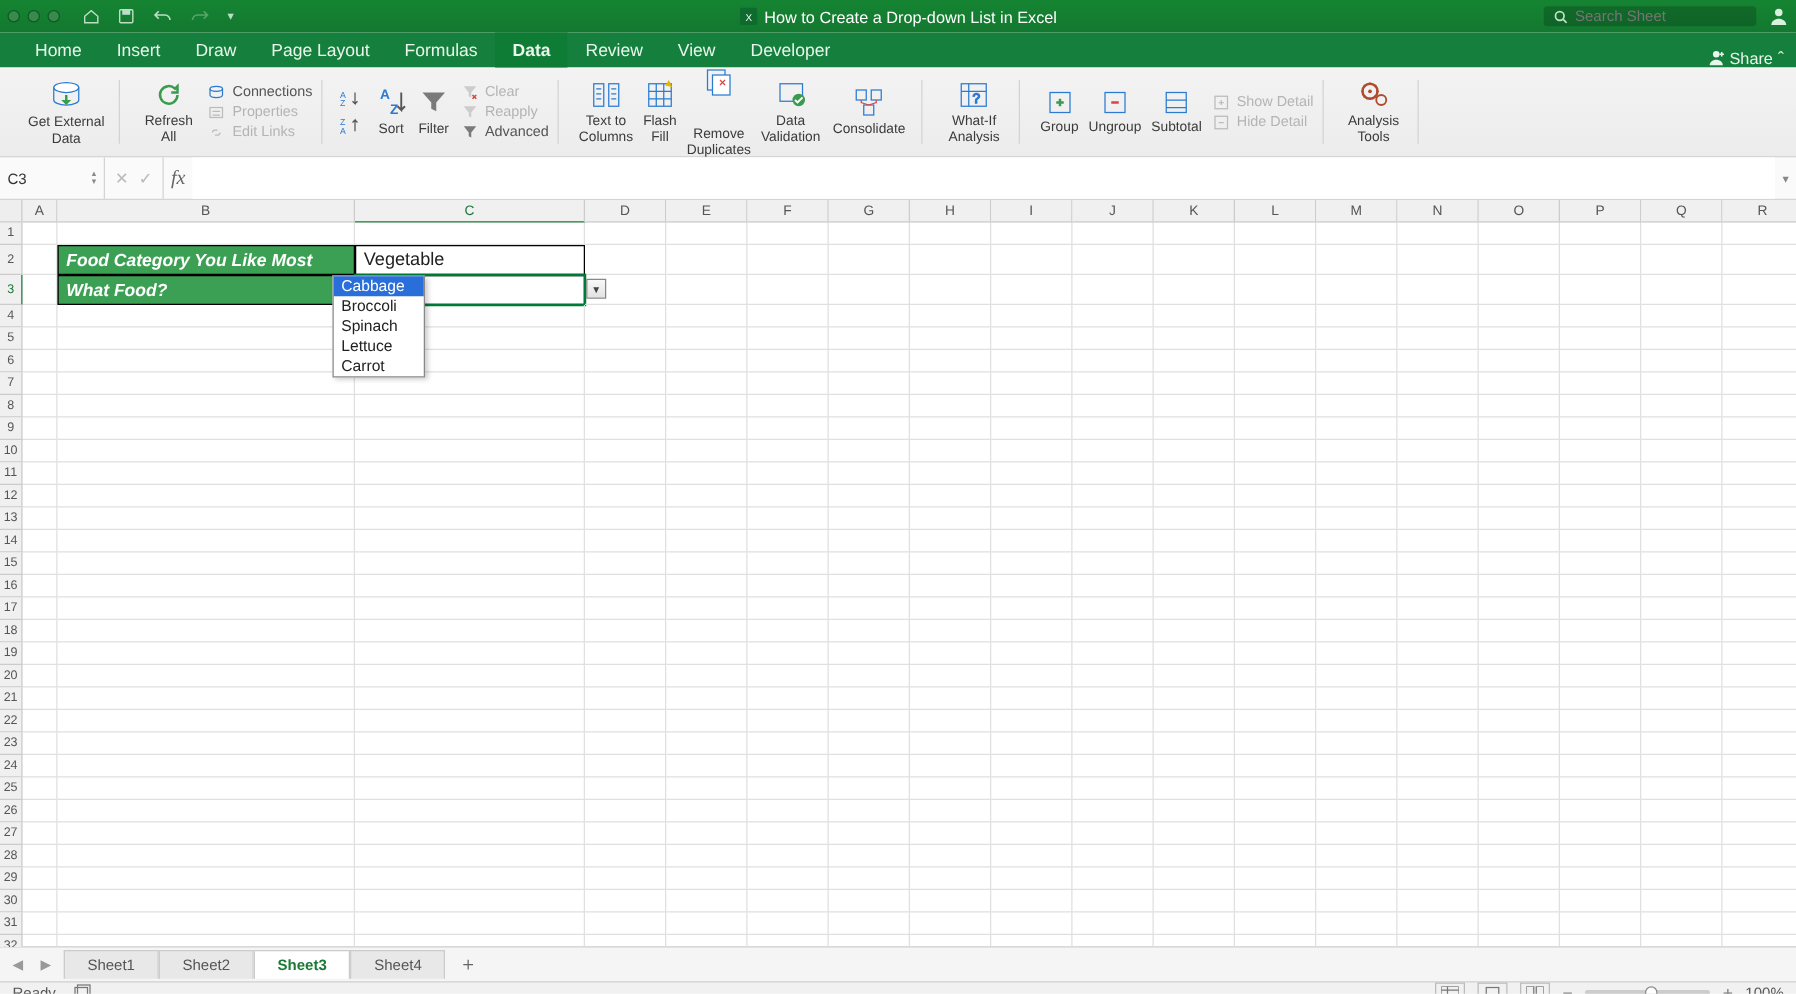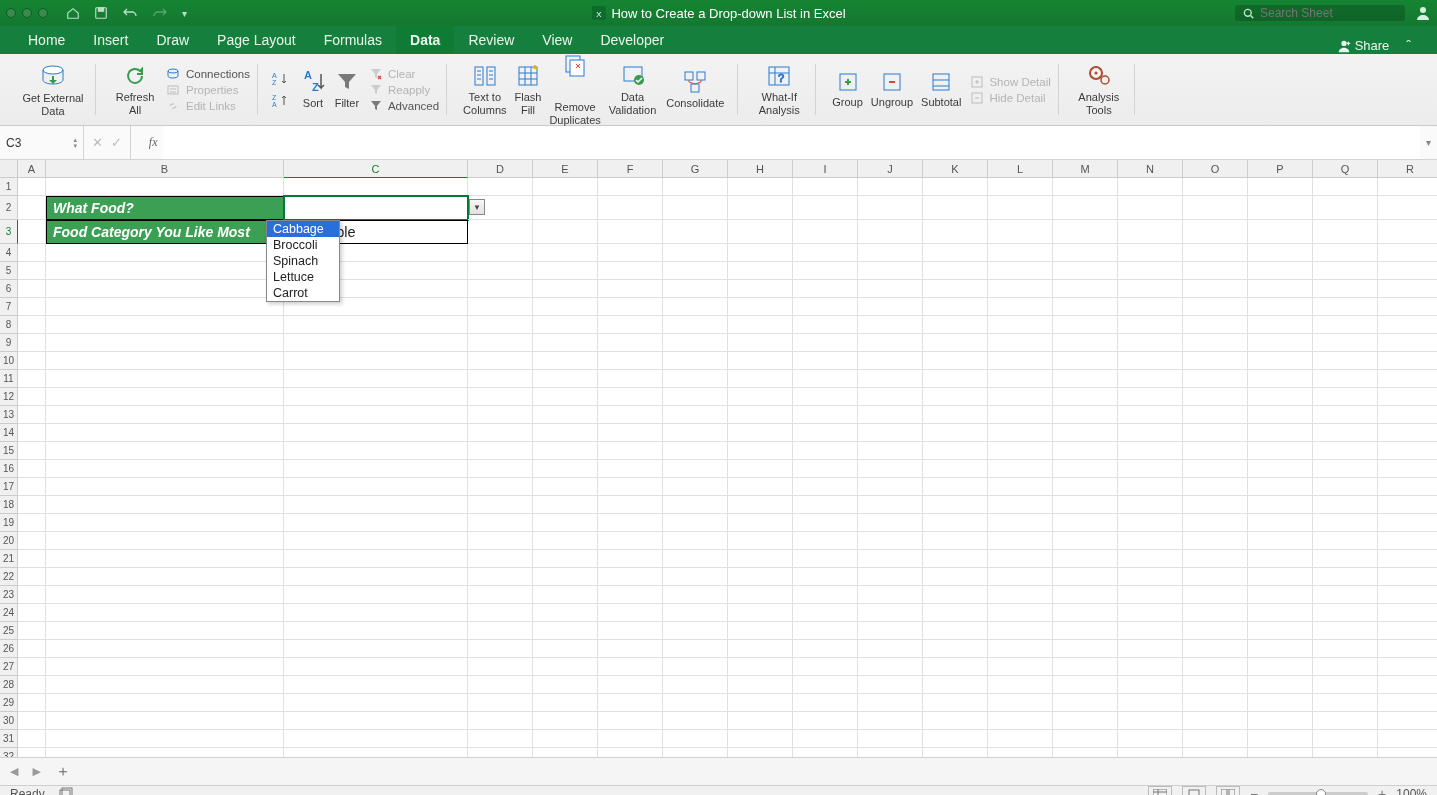--- a/index.html
+++ b/index.html
@@ -13,41 +13,41 @@
   .qat svg, .qat span.glyph { opacity: .85; }
   .titlecenter { position: absolute; left: 50%; transform: translateX(-50%); display: flex; align-items: center; gap: 6px; font-size: 13px; color: #fff; }
   .search-sheet { margin-left: auto; display: flex; align-items: center; gap: 6px; background: rgba(0,0,0,.18); border-radius: 3px; padding: 1px 8px; color: #bfe3c6; font-size: 12px; width: 170px; }
   .search-sheet input { background: transparent; border: none; outline: none; color: #d9f0de; font-size: 12px; width: 100%; }
   .userbtn { margin-left: 10px; color: #d9f0de; }
 
   
   .ribbon-tabs { height: 28px; background: #15803d; display: flex; align-items: flex-end; color: #e9f6ec; padding-left: 14px; gap: 0; }
   .rtab { padding: 6px 14px; font-size: 14px; cursor: pointer; }
   .rtab.active { background: #0f7c36; font-weight: 600; }
-  .ribbon-right { margin-left: auto; display: flex; align-items: flex-start; padding-right: 26px; gap: 17px; font-size: 13px; }
+  .ribbon-right { margin-left: auto; display: flex; align-items: center; padding-right: 10px; gap: 4px; font-size: 13px; }
   .ribbon-right .collapse { font-size: 14px; }
 
   
   .ribbon { height: 72px; background: linear-gradient(#f3f3f3,#ececec); border-bottom: 1px solid #c9c9c9; display: flex; align-items: center; padding: 4px 10px; gap: 4px; }
   .group { display: flex; align-items: center; height: 100%; padding: 0 8px; position: relative; }
   .group::after { content: ""; position: absolute; right: 0; top: 6px; bottom: 6px; width: 1px; background: #d3d3d3; }
   .bigbtn { display: flex; flex-direction: column; align-items: center; justify-content: center; width: 70px; font-size: 11px; color: #3b3b3b; gap: 2px; cursor: pointer; text-align:center; line-height:1.15;}
   .smallstack { display: flex; flex-direction: column; gap: 4px; justify-content: center; }
   .smallbtn { display: flex; align-items: center; gap: 6px; font-size: 11.5px; color: #555; cursor: pointer; white-space: nowrap; }
   .smallbtn.disabled { color: #b4b4b4; }
   .ico { display:inline-flex; align-items:center; justify-content:center; }
   .medbtn { display:flex; flex-direction:column; align-items:center; font-size:11px; color:#3b3b3b; gap:2px; cursor:pointer; padding:0 4px; text-align:center; line-height:1.15;}
   svg { display:block; }
 
   
   .fxbar { height: 34px; border-bottom: 1px solid #d4d4d4; display: flex; align-items: center; background: #fafafa; }
   .namebox { width: 84px; height: 100%; border-right: 1px solid #d4d4d4; display: flex; align-items: center; padding: 0 6px; font-size: 12px; color: #333; justify-content:space-between;}
   .namebox .spin { display:flex; flex-direction:column; font-size:7px; line-height:6px; color:#888;}
   .fxbtns { display: flex; align-items: center; gap: 8px; padding: 0 8px; color: #bbb; border-right: 1px solid #d4d4d4; height:100%;}
-  .fxlabel { font-style: italic; font-size: 12px; font-family: "Times New Roman", serif; color: #666; padding: 0 6px; margin-left: 12px; }
+  .fxlabel { font-style: italic; font-size: 16px; font-family: "Times New Roman", serif; color: #666; padding: 0 6px; }
   .fxinput { flex: 1; border: none; outline: none; height: 100%; padding: 0 4px; font-size: 12px; }
   .fxexpand { padding: 0 6px; color: #888; font-size: 10px;}
 
   
   .grid-area { position: relative; height: calc(795px - 26px - 28px - 72px - 22px - 28px - 22px); overflow: hidden; }
   .corner { position: absolute; top: 0; left: 0; width: 18px; height: 18px; background: #eee; border-right: 1px solid #ccc; border-bottom: 1px solid #ccc; z-index:3;}
   .colheads { position: absolute; top: 0; left: 18px; right: 0; height: 18px; display: flex; z-index:2; }
   .ch { border-right: 1px solid #ccc; border-bottom: 1px solid #ccc; background: #f0f0f0; font-size: 11px; color: #555; display: flex; align-items: center; justify-content: center; flex:0 0 auto;}
   .ch.sel { color:#1a7a35; border-bottom-color:#1a7a35;}
   .rowheads { position: absolute; top: 18px; left: 0; width: 18px; bottom: 0; z-index:2;}
@@ -480,44 +480,44 @@
         <div class="cell wDef"></div>
         <div class="cell wDef"></div>
         <div class="cell wDef"></div>
         <div class="cell wDef"></div>
         <div class="cell wDef"></div>
         <div class="cell wDef"></div>
         <div class="cell wDef"></div>
       </div>
       <div class="crow h24">
         <div class="cell wA"></div>
+        <div class="cell wB labelcell">Food Category You Like Most</div>
+        <div class="cell wC valcell">Vegetable</div>
+        <div class="cell wDef"></div>
+        <div class="cell wDef"></div>
+        <div class="cell wDef"></div>
+        <div class="cell wDef"></div>
+        <div class="cell wDef"></div>
+        <div class="cell wDef"></div>
+        <div class="cell wDef"></div>
+        <div class="cell wDef"></div>
+        <div class="cell wDef"></div>
+        <div class="cell wDef"></div>
+        <div class="cell wDef"></div>
+        <div class="cell wDef"></div>
+        <div class="cell wDef"></div>
+        <div class="cell wDef"></div>
+        <div class="cell wDef"></div>
+      </div>
+      <div class="crow h24">
+        <div class="cell wA"></div>
         <div class="cell wB labelcell">What Food?</div>
         <div class="cell wC valcell selcell">
           <div class="dropdown-handle">▼</div>
         </div>
-        <div class="cell wDef"></div>
-        <div class="cell wDef"></div>
-        <div class="cell wDef"></div>
-        <div class="cell wDef"></div>
-        <div class="cell wDef"></div>
-        <div class="cell wDef"></div>
-        <div class="cell wDef"></div>
-        <div class="cell wDef"></div>
-        <div class="cell wDef"></div>
-        <div class="cell wDef"></div>
-        <div class="cell wDef"></div>
-        <div class="cell wDef"></div>
-        <div class="cell wDef"></div>
-        <div class="cell wDef"></div>
-        <div class="cell wDef"></div>
-      </div>
-      <div class="crow h24">
-        <div class="cell wA"></div>
-        <div class="cell wB labelcell">Food Category You Like Most</div>
-        <div class="cell wC valcell">Vegetable</div>
         <div class="cell wDef"></div>
         <div class="cell wDef"></div>
         <div class="cell wDef"></div>
         <div class="cell wDef"></div>
         <div class="cell wDef"></div>
         <div class="cell wDef"></div>
         <div class="cell wDef"></div>
         <div class="cell wDef"></div>
         <div class="cell wDef"></div>
         <div class="cell wDef"></div>
@@ -1118,20 +1118,26 @@
     </div>
 
   <div class="hscroll-fake">
       <div></div>
     </div>
 </div>
 
 <div class="sheetbar">
   <span class="navarrow">◀</span>
   <span class="navarrow">▶</span>
+  <div id="sheettabs" style="display:flex;gap:0;">
+      <div class="sheet-tab">Sheet1</div>
+      <div class="sheet-tab">Sheet2</div>
+      <div class="sheet-tab active">Sheet3</div>
+      <div class="sheet-tab">Sheet4</div>
+    </div>
   <span class="addsheet">＋</span>
 </div>
 
 <div class="statusbar">
   <span>Ready</span>
   <span class="ico" style="margin-left:14px;">
       <svg width="16" height="14" viewBox="0 0 16 14" fill="none" stroke="#777">
         <rect x="1" y="3" width="10" height="9"></rect>
         <rect x="3" y="1" width="10" height="9"></rect>
       </svg>

